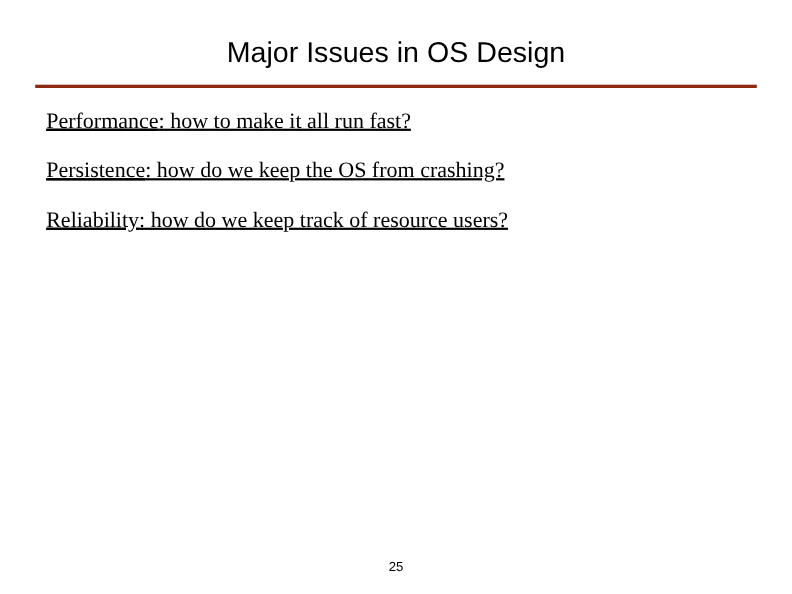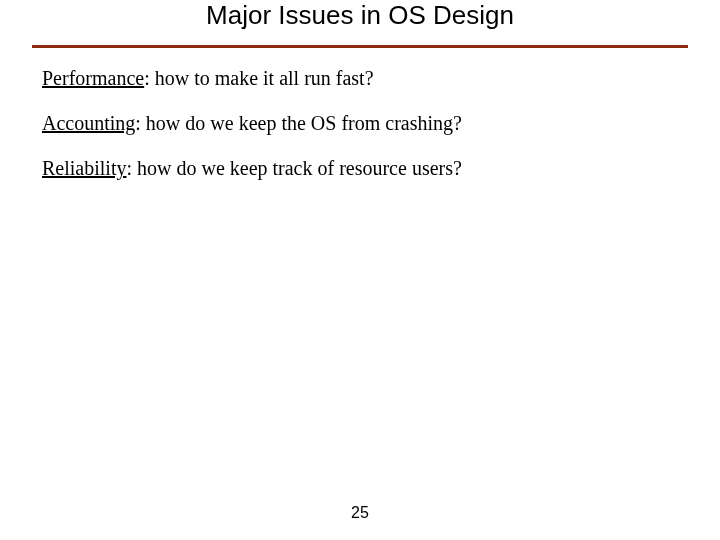--- a/index.html
+++ b/index.html
@@ -16,63 +16,65 @@
     position: relative;
     width: 720px;
     height: 540px;
     box-sizing: border-box;
   }
   .title {
     font-family: Arial, Helvetica, sans-serif;
     font-size: 26px;
     color: #000;
     text-align: center;
+    padding-top: 32px;
     padding-bottom: 14px;
   }
   .rule {
     margin: 0 32px;
     border: none;
     border-top: 3px solid #8e2a12;
   }
   .body {
     padding: 18px 42px 0 42px;
+    text-decoration: underline;
   }
   .point {
     font-size: 20px;
     line-height: 1.25;
     margin-bottom: 20px;
   }
   .term {
     text-decoration: underline;
   }
   .pagenum {
     position: absolute;
     bottom: 18px;
     left: 0;
     right: 0;
     text-align: center;
     font-family: Arial, Helvetica, sans-serif;
-    font-size: 16px;
+    font-size: 12px;
     color: #000;
   }
 </style>
 </head>
 <body>
 
 <div class="slide">
   <div class="title">Major Issues in OS Design</div>
   <hr class="rule">
   <div class="body">
 
     <div class="point">
       <span class="term">Performance</span><span>: how to make it all run fast?</span>
     </div>
 
     <div class="point">
-      <span class="term">Accounting</span><span>: how do we keep the OS from crashing?</span>
+      <span class="term">Persistence</span><span>: how do we keep the OS from crashing?</span>
     </div>
 
 
     <div class="point">
       <span class="term">Reliability</span><span>: how do we keep track of resource users?</span>
     </div>
 
 
 
   </div>

